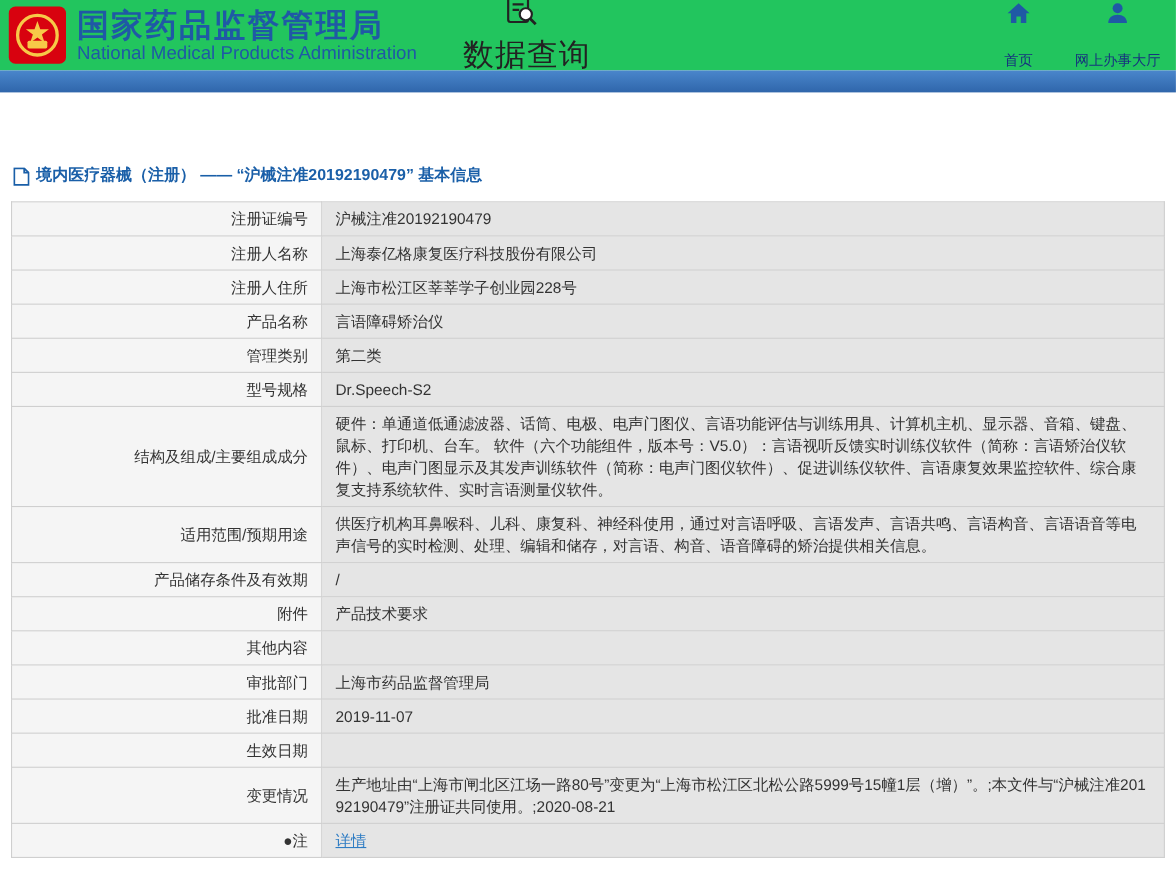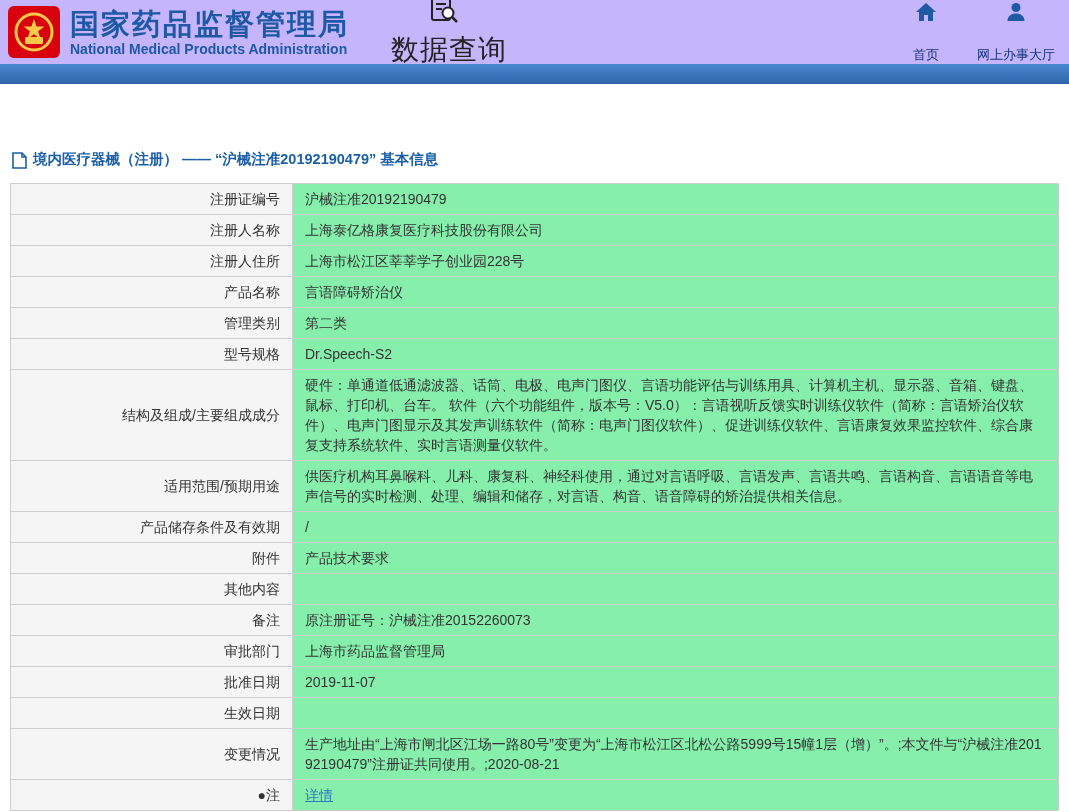--- a/index.html
+++ b/index.html
@@ -9,42 +9,42 @@
     font-family: "Liberation Sans", "DejaVu Sans", sans-serif;
     color: #333;
   }
 
   
   .header {
     display: flex;
     align-items: center;
     height: 64px;
     padding: 0 14px 0 8px;
-    background: #c4b5fd;
+    background: #22c55e;
   }
   .logo-area { display: flex; align-items: center; }
   .emblem {
     width: 52px; height: 52px;
     background: #d8020f;
     border-radius: 6px;
     display: flex; align-items: center; justify-content: center;
     flex: 0 0 auto;
   }
   .logo-text { margin-left: 10px; }
   .logo-cn {
     font-size: 29px;
     font-weight: bold;
     color: #1f59a5;
     letter-spacing: 2px;
     line-height: 34px;
     font-family: "Liberation Serif", "DejaVu Serif", serif;
   }
   .logo-en {
-    font-size: 14px;
-    font-weight: bold;
+    font-size: 17px;
+    font-weight: normal;
     color: #1f59a5;
     line-height: 16px;
   }
   .section-title {
     display: flex; align-items: center;
     margin-left: 42px;
     font-size: 28px;
     font-weight: 400;
     color: #222;
     letter-spacing: 1px;
@@ -101,21 +101,21 @@
     word-break: break-all;
   }
   table.info th.label {
     width: 282px;
     background: #f5f5f5;
     text-align: right;
     color: #333;
     padding-left: 28px;
   }
   table.info td.value {
-    background: #86efac;
+    background: #e5e5e5;
     text-align: left;
     color: #333;
   }
   td.value a {
     color: #2e7cc3;
     text-decoration: underline;
     cursor: pointer;
   }
 </style>
 </head>
@@ -224,24 +224,20 @@
         </tr>
         <tr>
           <th class="label">附件</th>
           <td class="value">产品技术要求</td>
         </tr>
         <tr>
           <th class="label">其他内容</th>
           <td class="value"></td>
         </tr>
         <tr>
-          <th class="label">备注</th>
-          <td class="value">原注册证号：沪械注准20152260073</td>
-        </tr>
-        <tr>
           <th class="label">审批部门</th>
           <td class="value">上海市药品监督管理局</td>
         </tr>
         <tr>
           <th class="label">批准日期</th>
           <td class="value">2019-11-07</td>
         </tr>
         <tr>
           <th class="label">生效日期</th>
           <td class="value"></td>

